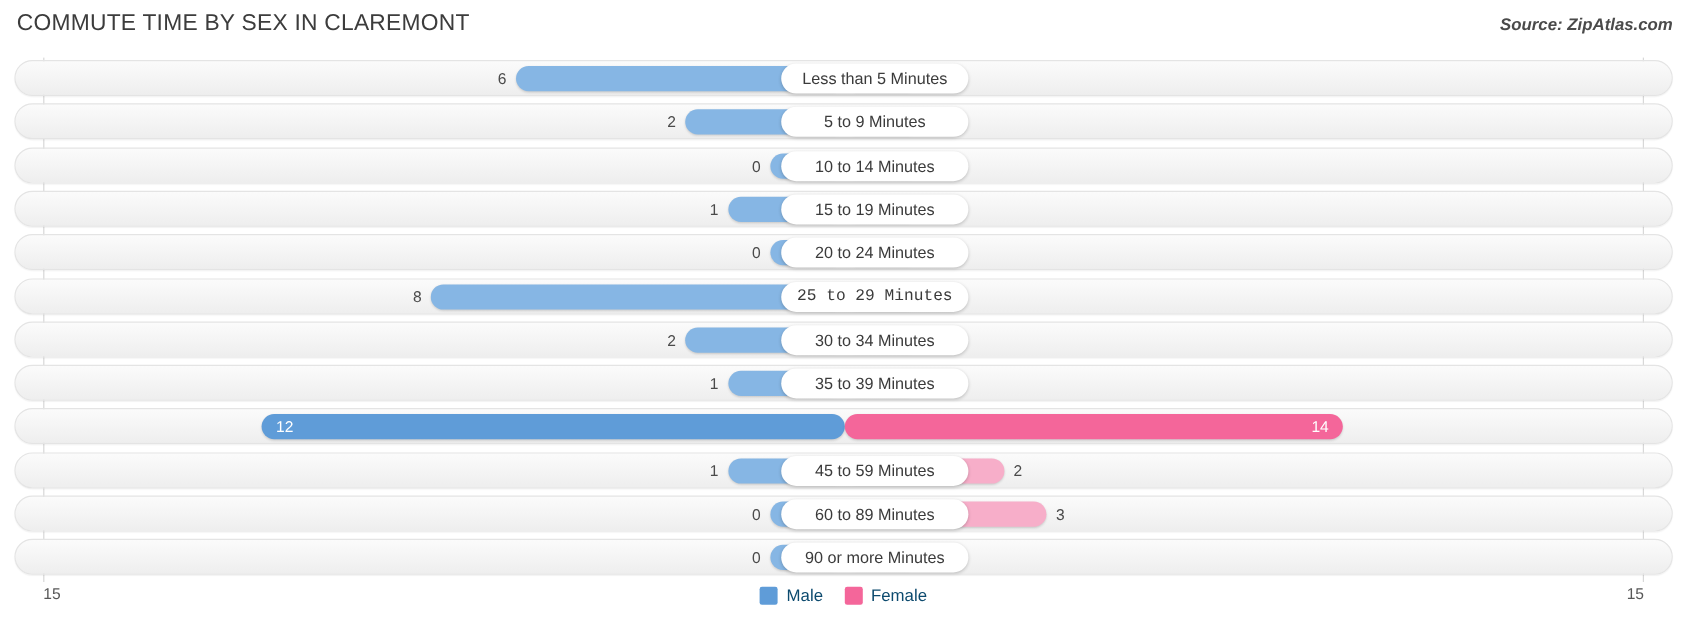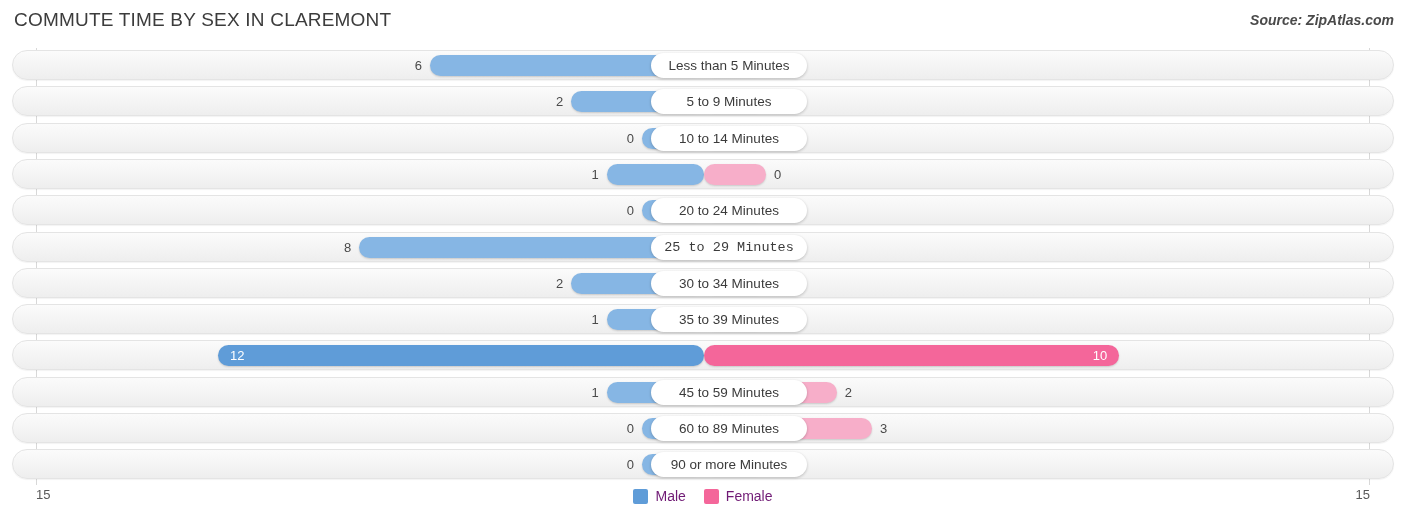--- a/index.html
+++ b/index.html
@@ -85,21 +85,21 @@
     position:absolute;top:2px;font-size:13px;color:#585858;white-space:nowrap;
   }
   .tick.left{left:36px;}
   .tick.right{right:36px;}
   .legend{
     position:absolute;left:0;top:3px;width:1406px;
     display:flex;justify-content:center;align-items:center;gap:18px;
   }
   .legend-item{display:flex;align-items:center;gap:7px;}
   .swatch{width:15px;height:15px;border-radius:2px;display:block;}
-  .legend-label{font-size:14px;color:#701a75;white-space:nowrap;}
+  .legend-label{font-size:14px;color:#0c4a6e;white-space:nowrap;}
 </style>
 </head>
 <body>
 
 <div class="chart-root">
 
   <div class="header">
     <div class="title">COMMUTE TIME BY SEX IN CLAREMONT</div>
     <div class="source">Source: ZipAtlas.com</div>
   </div>
@@ -126,20 +126,21 @@
         <div class="bar female" style="left: 691px; width: 62px;"></div>
         <div class="val left" style="left: 577px; width: 44px;">0</div>
         <div class="val right" style="left: 761px; width: 44px;">0</div>
         <div class="pill" style="left: 613px; width: 156px;">10 to 14 Minutes</div>
       </div>
       <div class="row" style="top: 110.9px;">
         <div class="bar male" style="left: 593.667px; width: 97.3333px;"></div>
         <div class="bar female" style="left: 691px; width: 62px;"></div>
         <div class="val left" style="left: 541.667px; width: 44px;">1</div>
         <div class="val right" style="left: 761px; width: 44px;">0</div>
+        <div class="pill" style="left: 613px; width: 156px;">15 to 19 Minutes</div>
       </div>
       <div class="row" style="top: 147.2px;">
         <div class="bar male" style="left: 629px; width: 62px;"></div>
         <div class="bar female" style="left: 691px; width: 62px;"></div>
         <div class="val left" style="left: 577px; width: 44px;">0</div>
         <div class="val right" style="left: 761px; width: 44px;">0</div>
         <div class="pill" style="left: 613px; width: 156px;">20 to 24 Minutes</div>
       </div>
       <div class="row" style="top: 183.5px;">
         <div class="bar male" style="left: 346.333px; width: 344.667px;"></div>
@@ -159,21 +160,21 @@
         <div class="bar male" style="left: 593.667px; width: 97.3333px;"></div>
         <div class="bar female" style="left: 691px; width: 62px;"></div>
         <div class="val left" style="left: 541.667px; width: 44px;">1</div>
         <div class="val right" style="left: 761px; width: 44px;">0</div>
         <div class="pill" style="left: 613px; width: 156px;">35 to 39 Minutes</div>
       </div>
       <div class="row" style="top: 292.4px;">
         <div class="bar male hi" style="left: 205px; width: 486px;"></div>
         <div class="bar female hi" style="left: 691px; width: 415.333px;"></div>
         <div class="val left inside" style="left: 217px; width: 40px; text-align: left;">12</div>
-        <div class="val right inside" style="left: 1060.33px; width: 34px; text-align: right;">10</div>
+        <div class="val right inside" style="left: 1060.33px; width: 34px; text-align: right;">14</div>
       </div>
       <div class="row" style="top: 328.7px;">
         <div class="bar male" style="left: 593.667px; width: 97.3333px;"></div>
         <div class="bar female" style="left: 691px; width: 132.667px;"></div>
         <div class="val left" style="left: 541.667px; width: 44px;">1</div>
         <div class="val right" style="left: 831.667px; width: 44px;">2</div>
         <div class="pill" style="left: 613px; width: 156px;">45 to 59 Minutes</div>
       </div>
       <div class="row" style="top: 365px;">
         <div class="bar male" style="left: 629px; width: 62px;"></div>

